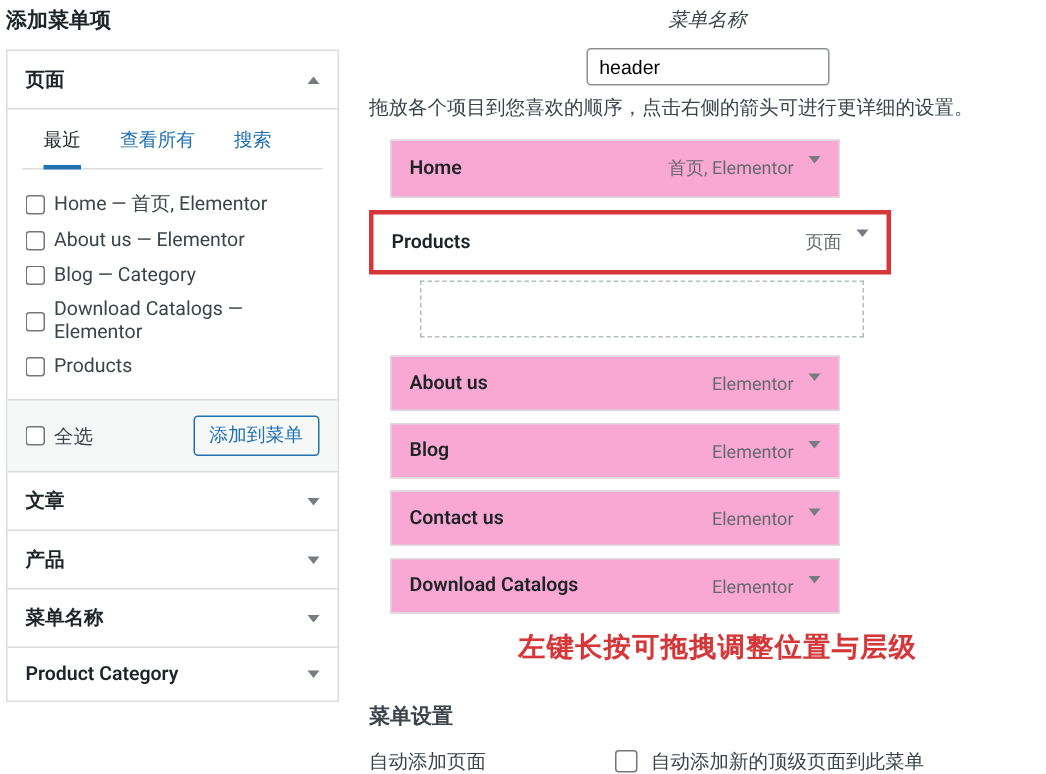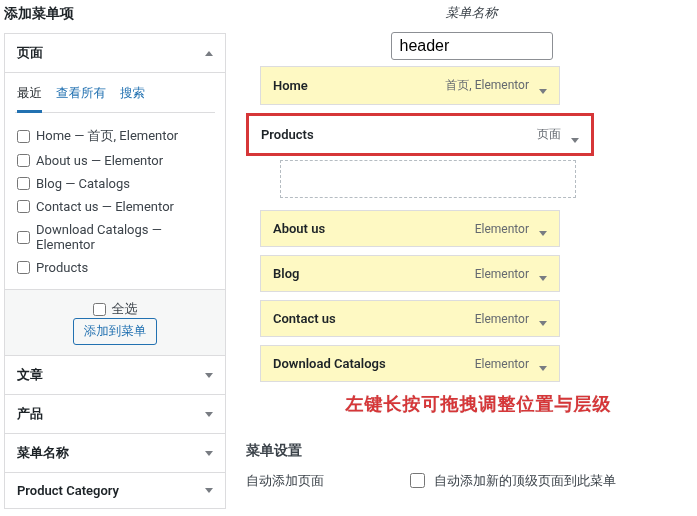--- a/index.html
+++ b/index.html
@@ -22,51 +22,51 @@
     padding: 10px 12px; font-weight: 600; color: #1d2327;
     border-top: 1px solid #dcdcde; cursor: pointer;
   }
   .acc-head:first-child { border-top: none; }
   .acc-body { padding: 10px 12px 12px; border-top: 1px solid #dcdcde; }
   .caret { width: 0; height: 0; border-left: 4px solid transparent; border-right: 4px solid transparent; }
   .caret.up { border-bottom: 5px solid #787c82; }
   .caret.down { border-top: 5px solid #787c82; }
 
   .tabs { display: flex; gap: 14px; border-bottom: 1px solid #dcdcde; margin: -2px -2px 10px; padding: 0 2px 0; font-size: 12.5px; }
-  .tab { color: #2271b1; padding: 4px 0 8px; cursor: pointer; }
+  .tab { color: #2271b1; padding: 4px 0 8px; cursor: pointer; margin-left: 12px; }
   .tab.active { color: #1d2327; border-bottom: 3px solid #2271b1; margin-bottom: -1px; font-weight:400; }
 
   .cb-row { display: flex; align-items: center; gap: 6px; padding: 4px 0; font-size: 13px; color:#3c434a; }
   .cb-row input { margin:0; }
 
   .add-row {
     display: flex; justify-content: space-between; align-items: center;
-    border-top: 1px solid #dcdcde; margin: 10px -12px -12px; padding: 10px 12px; background:#f6f7f7;flex-direction:column;
+    border-top: 1px solid #dcdcde; margin: 10px -12px -12px; padding: 10px 12px; background:#f6f7f7;
   }
   .btn {
     border: 1px solid #2271b1; color: #2271b1; background: #f6f7f7;
     padding: 4px 10px; font-size: 12.5px; border-radius: 3px; cursor: pointer;
   }
 
   
   .right { flex: 1; padding-left: 20px; }
   .name-row { display:flex; align-items:center; gap:10px; margin-bottom:6px;flex-direction:column; }
   .name-row label { font-style: italic; color:#3c434a; }
   .name-row input {
-    width: 162px; padding: 4px 8px; border:1px solid #8c8f94; border-radius:3px; font-size:16px;
+    width: 162px; padding: 4px 8px; border:1px solid #8c8f94; border-radius:3px; font-size:13px;
   }
   .hint { margin: 4px 0 12px; color:#3c434a; }
 
   .menu-list { display:flex; flex-direction:column; gap:8px; padding-left: 14px; }
   .menu-item {
     width: 300px; display:flex; justify-content:space-between; align-items:center;
-    padding: 10px 12px; border:1px solid #dcdcde; background:#fef9c3;
+    padding: 10px 12px; border:1px solid #dcdcde; background:#f9a8d4;
     font-size:13px; cursor: move;
   }
-  .menu-item .info { display:flex; align-items:flex-end; gap:10px; color:#646970; font-size:12px; }
+  .menu-item .info { display:flex; align-items:flex-start; gap:10px; color:#646970; font-size:12px; }
   .menu-item .title { font-weight:600; color:#1d2327; }
 
   .menu-item.drag {
     position: relative; border:3px solid #d63638; background:#fff; margin-left:-14px; width: 348px;
   }
   .drag-slot {
     width: 296px; height: 38px; border:1px dashed #b5bcc2; margin-left:20px; margin-top:-4px; margin-bottom:4px;
   }
 
   .annot {
@@ -105,25 +105,21 @@
         <label class="cb-row">
             <input type="checkbox" style="">
             <span>Home — 首页, Elementor</span>
           </label>
         <label class="cb-row">
             <input type="checkbox" style="">
             <span>About us — Elementor</span>
           </label>
         <label class="cb-row">
             <input type="checkbox" style="">
-            <span>Blog — Catalogs</span>
-          </label>
-        <label class="cb-row">
-            <input type="checkbox" style="">
-            <span>Contact us — Elementor</span>
+            <span>Blog — Category</span>
           </label>
         <label class="cb-row">
             <input type="checkbox" style="">
             <span>Download Catalogs — Elementor</span>
           </label>
         <label class="cb-row">
             <input type="checkbox" style="">
             <span>Products</span>
           </label>
         <div class="add-row">
@@ -152,20 +148,21 @@
         <span class="caret down"></span>
       </div>
     </div>
   </div>
 
   <div class="right">
     <div class="name-row">
       <label>菜单名称</label>
       <input type="text" value="header" style="">
     </div>
+    <div class="hint">拖放各个项目到您喜欢的顺序，点击右侧的箭头可进行更详细的设置。</div>
 
     <div class="menu-list">
       <div class="menu-item">
         <span class="title">Home</span>
         <span class="info">
             <span>首页, Elementor</span>
             <span class="caret down carrot-btn"></span>
           </span>
       </div>
       <div class="menu-item drag">

